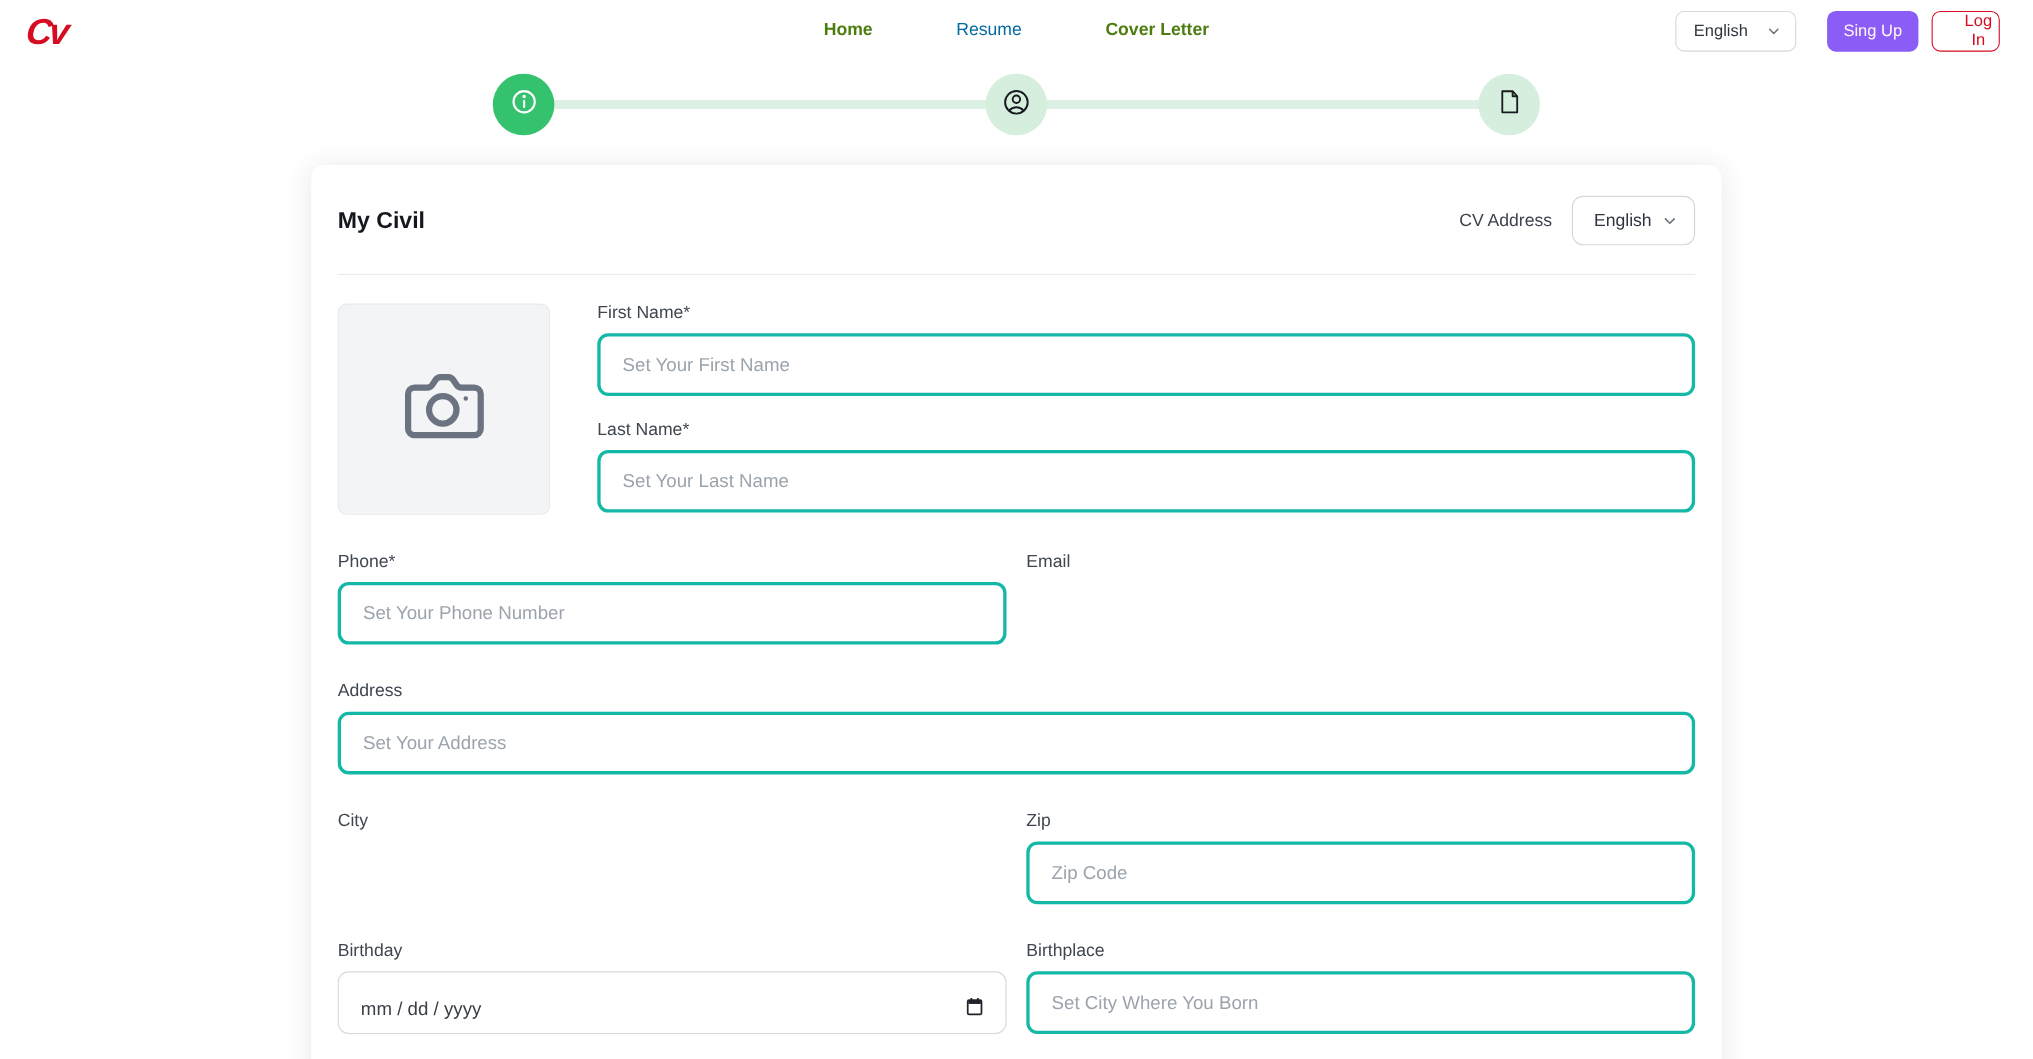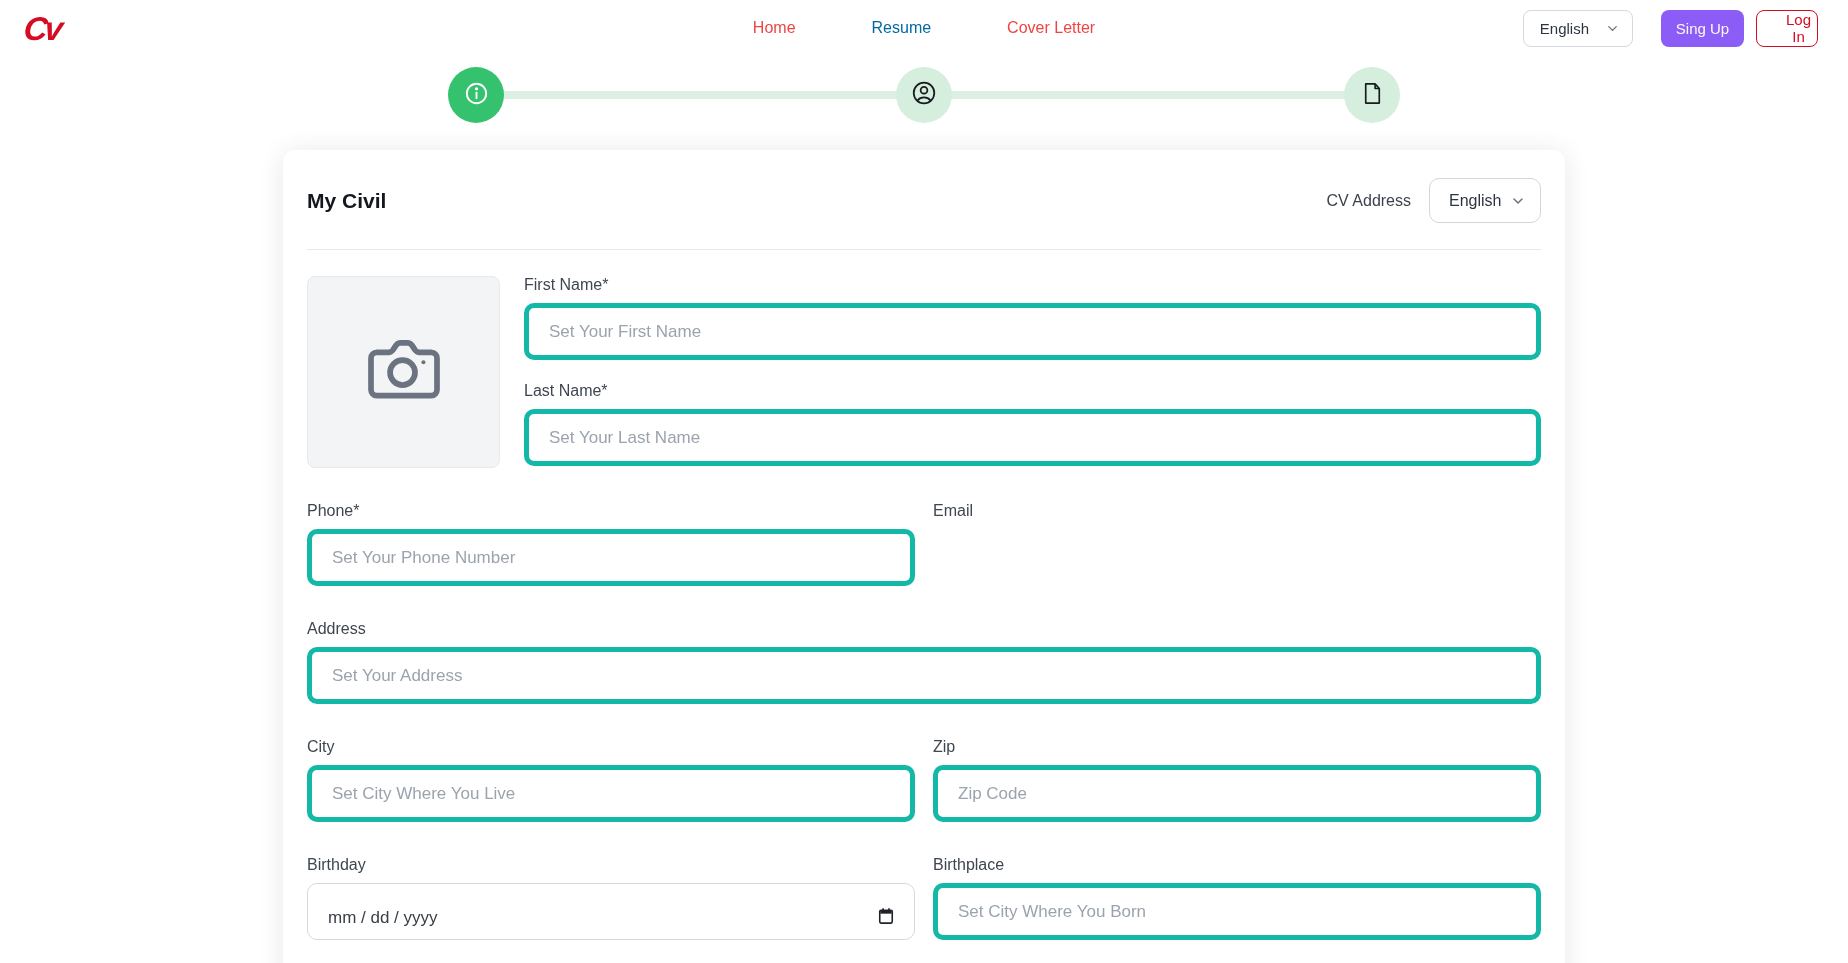--- a/index.html
+++ b/index.html
@@ -4,21 +4,21 @@
 <style>
   * { margin:0; padding:0; box-sizing:border-box; }
   html,body { width:1848px; height:963px; overflow:hidden; background:#ffffff;
     font-family:"Liberation Sans", sans-serif; }
 
   
   .header { height:56px; display:flex; align-items:center; padding:0 30px 0 24px; position:relative; background:#fff; }
   .logo { font-style:italic; font-weight:800; font-size:33px; color:#D50C22;
     letter-spacing:-3px; transform:skewX(-6deg); cursor:pointer; line-height:1; user-select:none; }
   .nav { position:absolute; left:50%; transform:translateX(-50%); display:flex; gap:76px; align-items:center; }
-  .nav-item { font-size:16px; color:#ef4444; cursor:pointer; }
+  .nav-item { font-size:16px; color:#4d7c0f; cursor:pointer;font-weight:bold; }
   .nav-item.active { color:#0369a1; font-weight:400; }
   .header-right { margin-left:auto; display:flex; align-items:center; }
   .lang-select { height:37px; padding:0 12px 0 16px; border:1px solid #d5d8dd; border-radius:8px;
     display:flex; align-items:center; gap:16px; font-size:15px; color:#2f3540; background:#fff; cursor:pointer; }
   .btn-signup { margin-left:28px; width:83px; height:37px; background:#8b5cf6; color:#fff7f5;
     border:none; border-radius:8px; font-size:15px; font-family:inherit; cursor:pointer; }
   .btn-login { margin-left:12px; width:62px; height:37px; background:#fff; color:#D50C22;
     border:1px solid #D50C22; border-radius:8px; font-size:15px; font-family:inherit; cursor:pointer;padding-left:23px; }
 
   
@@ -38,25 +38,25 @@
   .cv-lang { display:flex; align-items:center; gap:18px; }
   .cv-lang-label { font-size:16px; color:#3c424c; }
   .cv-lang-select { width:112px; height:45px; border:1px solid #d3d7dc; border-radius:10px; background:#fff;
     display:flex; align-items:center; justify-content:space-between; padding:0 14px 0 19px;
     font-size:16px; color:#2f3540; cursor:pointer; }
   .divider { height:1px; background:#e8eaed; margin-top:26px; }
 
   .top-section { display:flex; gap:24px; margin-top:26px; }
   .photo-box { width:193px; height:192px; flex-shrink:0; background:#f3f4f6; border:1px solid #e7e9ec;
     border-radius:8px; display:flex; align-items:center; justify-content:center; cursor:pointer; }
-  .name-col { flex:1; }
+  .name-col { flex:1;margin-left:19px; }
   .name-col .field + .field { margin-top:22px; }
 
   .field-label { display:block; font-size:16px; color:#3f4650; margin-bottom:9px; }
-  .text-input { width:100%; height:57px; border:5px solid #14b8a6; border-radius:10px;
+  .text-input { width:100%; height:57px; border:3px solid #14b8a6; border-radius:10px;
     padding:0 20px; font-size:17px; color:#000000; background:#fff; font-family:inherit; }
   .text-input::placeholder { color:#9ba3ad; }
 
   .row { display:flex; gap:18px; margin-top:34px; }
   .col { flex:1; min-width:0; }
 
   .date-input { width:100%; height:57px; border:1px solid #d5d9de; border-radius:10px; background:#fff;
     display:flex; align-items:center; justify-content:space-between; padding:12px 18px 0 20px; cursor:text;gap:48px; }
   .date-text { font-size:17px; color:#3a3f46; }
 
@@ -176,21 +176,20 @@
   <div class="row">
     <div class="col">
       <label class="field-label">Address</label>
       <input class="text-input" type="text" placeholder="Set Your Address" style="">
     </div>
   </div>
 
   <div class="row">
     <div class="col">
       <label class="field-label">City</label>
-      <input class="text-input" type="text" placeholder="Set City Where You Live" style="">
     </div>
     <div class="col">
       <label class="field-label">Zip</label>
       <input class="text-input" type="text" placeholder="Zip Code" style="">
     </div>
   </div>
 
   <div class="row">
     <div class="col">
       <label class="field-label">Birthday</label>

